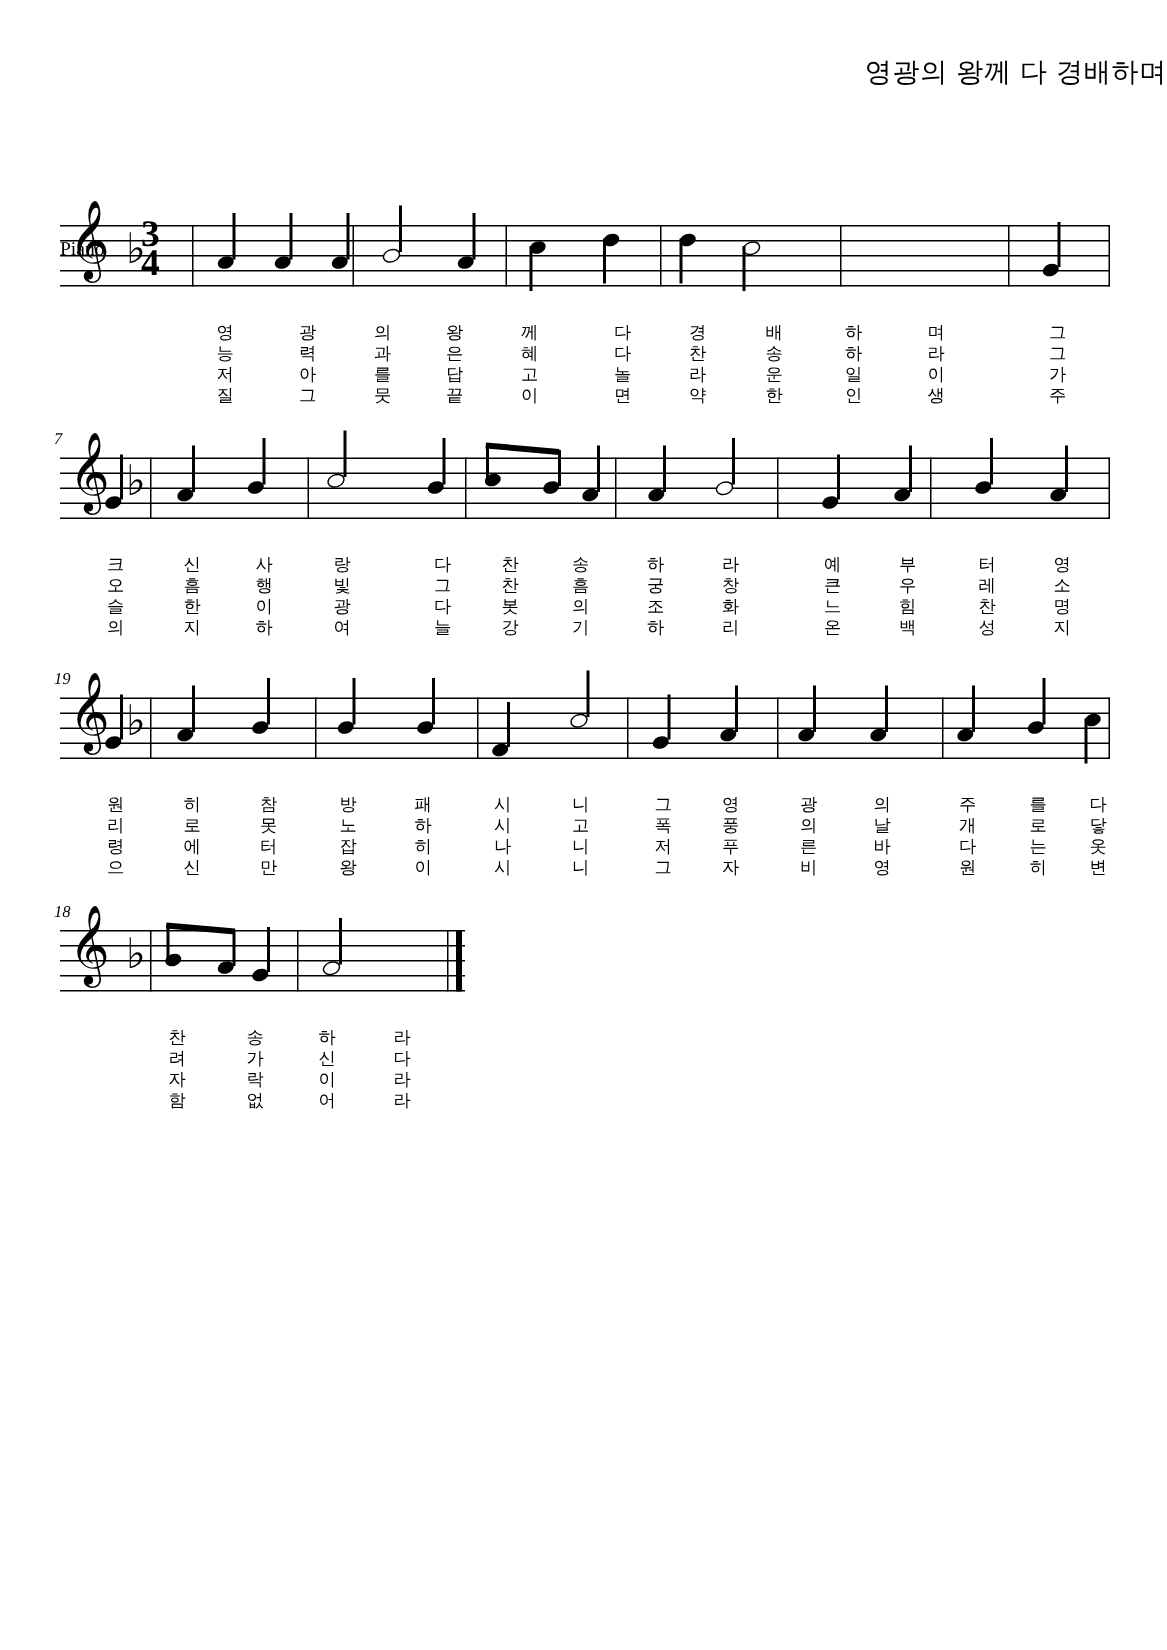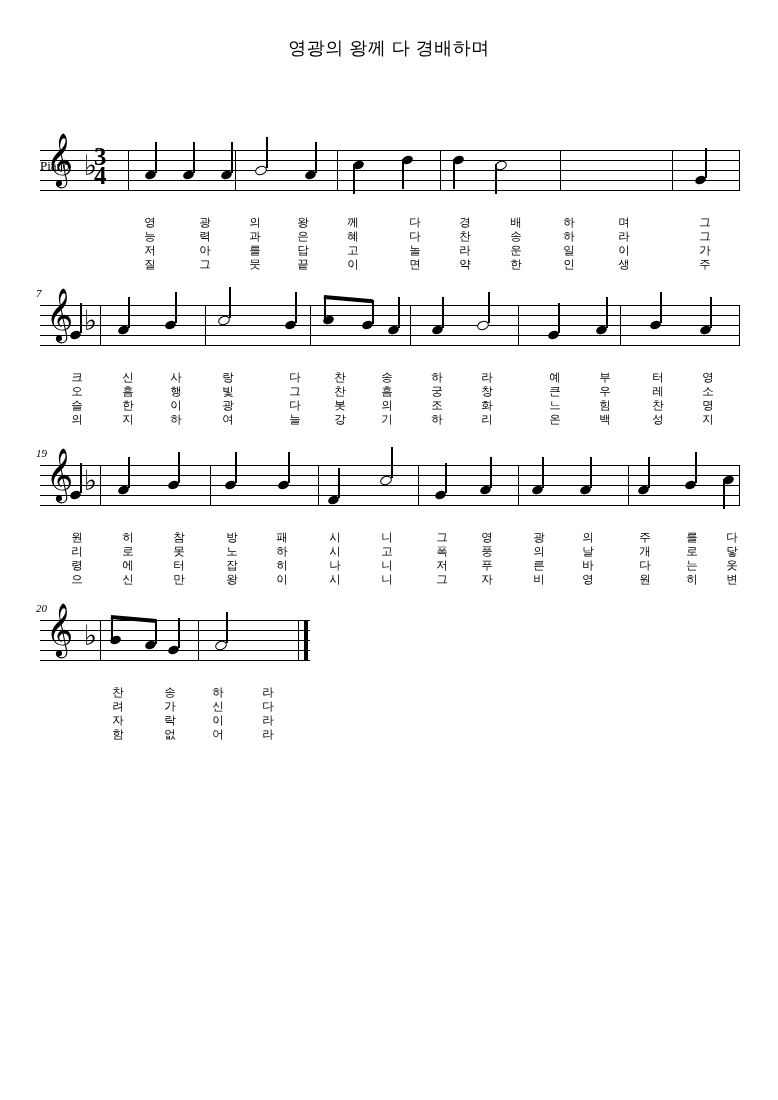--- a/index.html
+++ b/index.html
@@ -18,21 +18,21 @@
   .page {
     position: relative;
     width: 778px;
     height: 1100px;
   }
   .score-title {
     position: absolute;
     top: 36px;
     left: 0;
     width: 778px;
-    text-align: center;
+    text-align: right;
     font-family: "Liberation Sans", sans-serif;
     font-size: 18px;
     font-weight: normal;
     letter-spacing: 0.5px;
   }
   .instrument-label {
     position: absolute;
     font-family: "Liberation Serif", serif;
     font-size: 13px;
   }
@@ -556,21 +556,21 @@
     </div>
     <div class="lyric-col" style="left:682px; top:65px;">
       <span>다</span>
       <span>닿</span>
       <span>옷</span>
       <span>변</span>
     </div>
   </div>
 
   <div class="system" style="top:620px; width:270px;">
-    <div class="measure-number" style="left:-4px;">20</div>
+    <div class="measure-number" style="left:-4px;">18</div>
     <div class="staff" style="width:270px;">
       <div class="line l1"></div>
         <div class="line l2"></div>
         <div class="line l3"></div>
         <div class="line l4"></div>
         <div class="line l5"></div>
     </div>
     <div class="clef">𝄞</div>
     <div class="keysig" style="left:44px;">♭</div>
 

